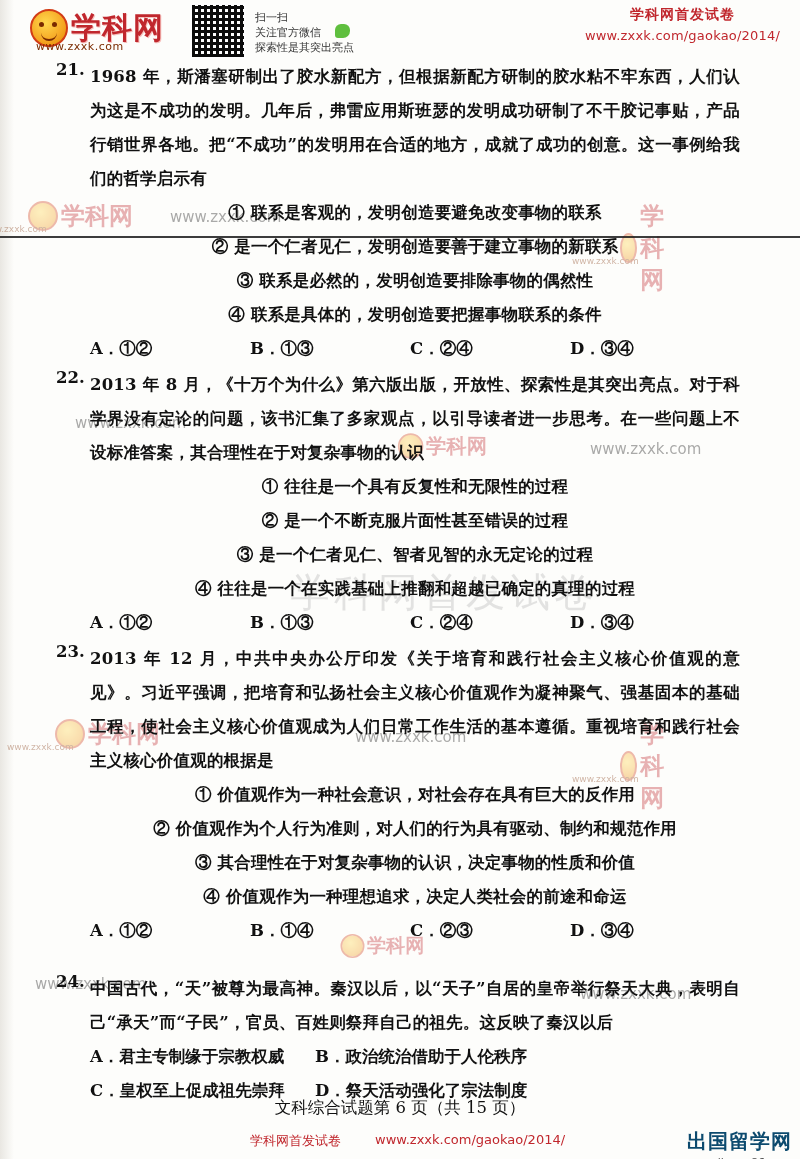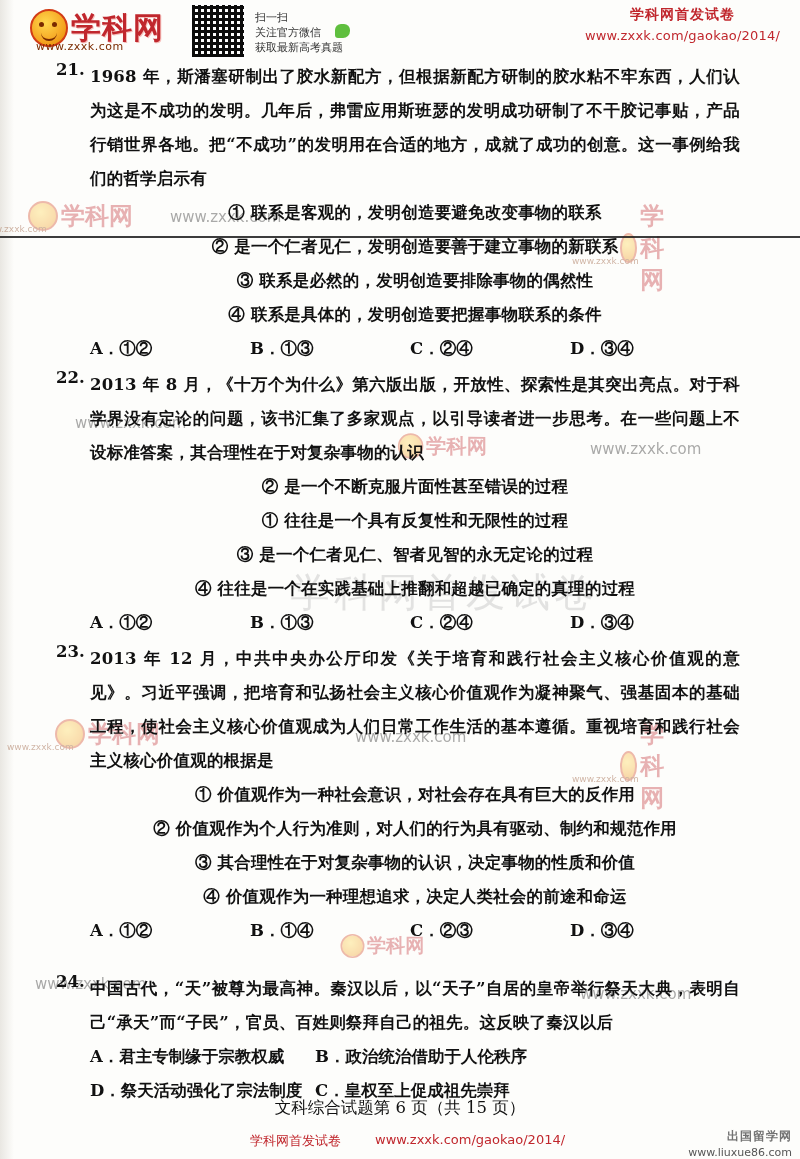--- a/index.html
+++ b/index.html
@@ -255,23 +255,23 @@
     font-size: 13px;
     color: #c0272d;
   }
   .footer-logo {
     position: absolute;
     right: 8px; top: 0px;
     text-align: right;
     font-family: "DejaVu Sans", "Liberation Sans", sans-serif;
   }
   .footer-logo .a {
-    font-size: 12px;
+    font-size: 20px;
     font-weight: bold;
-    color: #737373;
+    color: #0c4a6e;
     letter-spacing: 1px;
   }
   .footer-logo .b {
     font-size: 11px;
     color: #555;
     margin-top: 1px;
   }
   .page-edge {
     position: absolute;
     left: 0; top: 0;
@@ -288,21 +288,21 @@
   <div class="header">
     <div class="logo-main">
       <div class="logo-face"></div>
       <div class="logo-text">学科网</div>
     </div>
     <div class="logo-url">www.zxxk.com</div>
     <div class="qr"></div>
     <div class="scan-text">
       <div>扫一扫</div>
       <div>关注官方微信</div>
-      <div>获取最新高考真题</div>
+      <div>探索性是其突出亮点</div>
     </div>
     <div class="wechat-badge"></div>
     <div class="head-right">
       <div class="t1">学科网首发试卷</div>
       <div class="t2">www.zxxk.com/gaokao/2014/</div>
     </div>
   </div>
 
   <div class="wm wm-logo" style="left:28px; top:200px;">
     <div class="f"></div>
@@ -358,22 +358,22 @@
         <div>A．①②</div>
         <div>B．①③</div>
         <div>C．②④</div>
         <div>D．③④</div>
       </div>
     </div>
 
     <div class="q qblock">
       <div class="num">22.</div>
       <div class="stem">2013 年 8 月，《十万个为什么》第六版出版，开放性、探索性是其突出亮点。对于科学界没有定论的问题，该书汇集了多家观点，以引导读者进一步思考。在一些问题上不设标准答案，其合理性在于对复杂事物的认识</div>
+      <div class="opt">① 往往是一个具有反复性和无限性的过程</div>
       <div class="opt">② 是一个不断克服片面性甚至错误的过程</div>
-      <div class="opt">① 往往是一个具有反复性和无限性的过程</div>
       <div class="opt">③ 是一个仁者见仁、智者见智的永无定论的过程</div>
       <div class="opt">④ 往往是一个在实践基础上推翻和超越已确定的真理的过程</div>
       <div class="choices">
         <div>A．①②</div>
         <div>B．①③</div>
         <div>C．②④</div>
         <div>D．③④</div>
       </div>
     </div>
 
@@ -393,22 +393,22 @@
     </div>
 
     <div class="q qblock" style="margin-top:24px;">
       <div class="num">24.</div>
       <div class="stem">中国古代，“天”被尊为最高神。秦汉以后，以“天子”自居的皇帝举行祭天大典，表明自己“承天”而“子民”，官员、百姓则祭拜自己的祖先。这反映了秦汉以后</div>
       <div class="choices choices2">
         <div>A．君主专制缘于宗教权威</div>
         <div>B．政治统治借助于人伦秩序</div>
       </div>
       <div class="choices choices2">
+        <div>C．皇权至上促成祖先崇拜</div>
         <div>D．祭天活动强化了宗法制度</div>
-        <div>C．皇权至上促成祖先崇拜</div>
       </div>
     </div>
 
   </div>
 
   <div class="footer-center">文科综合试题第 6 页（共 15 页）</div>
 
   <div class="footer-bar">
     <div class="fl">学科网首发试卷</div>
     <div class="fr">www.zxxk.com/gaokao/2014/</div>

